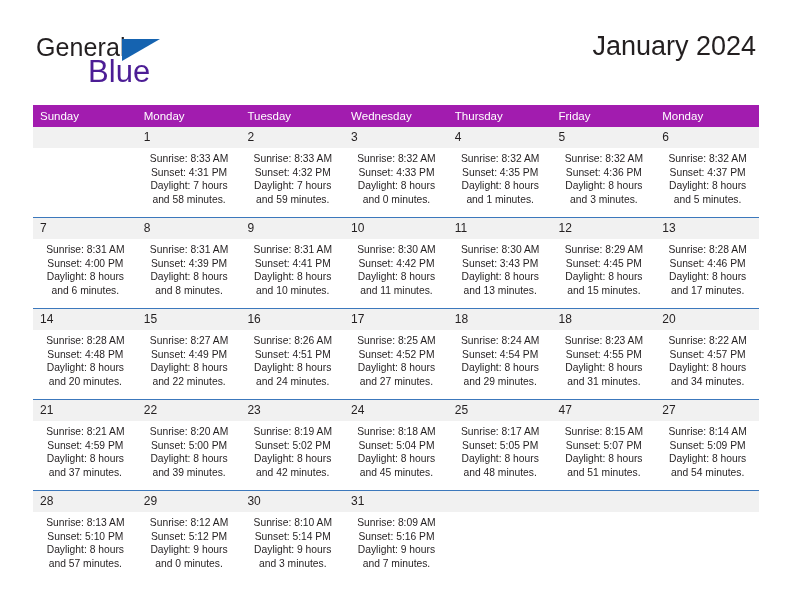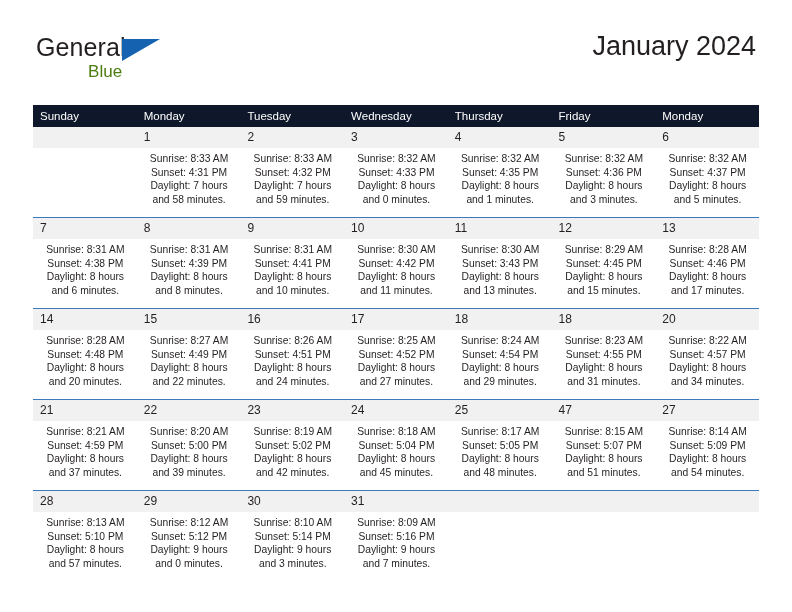--- a/index.html
+++ b/index.html
@@ -52,23 +52,23 @@
     top: 5px;
     width: 0;
     height: 0;
     border-left: 38px solid #1563b0;
     border-bottom: 22px solid transparent;
   }
   .logo-blue {
     position: absolute;
     left: 52px;
     top: 24px;
-    font-size: 17px;
+    font-size: 31px;
     letter-spacing: 0.1px;
-    color: #4d7c0f;
+    color: #4c1d95;
     line-height: 27px;
   }
   .title-wrap {
     position: absolute;
     right: 36px;
     top: 30px;
     text-align: right;
   }
   .cal-title {
     font-size: 27px;
@@ -89,21 +89,21 @@
     position: absolute;
     left: 33px;
     top: 105px;
     width: 726px;
     border-collapse: collapse;
     table-layout: fixed;
   }
   .cal col { width: 103.71px; }
 
   thead th {
-    background: #0f172a;
+    background: #a21caf;
     color: #ffffff;
     font-size: 11.5px;
     font-weight: normal;
     text-align: left;
     padding: 5px 0 5px 7px;
     height: 11px;
     line-height: 12px;
   }
 
   td.day {
@@ -230,21 +230,21 @@
               <div>Daylight: 8 hours</div>
               <div>and 5 minutes.</div>
             </div>
           </td>
         </tr>
         <tr>
           <td class="day">
             <div class="daynum">7</div>
             <div class="detail">
               <div>Sunrise: 8:31 AM</div>
-              <div>Sunset: 4:38 PM</div>
+              <div>Sunset: 4:00 PM</div>
               <div>Daylight: 8 hours</div>
               <div>and 6 minutes.</div>
             </div>
           </td>
           <td class="day">
             <div class="daynum">8</div>
             <div class="detail">
               <div>Sunrise: 8:31 AM</div>
               <div>Sunset: 4:39 PM</div>
               <div>Daylight: 8 hours</div>

